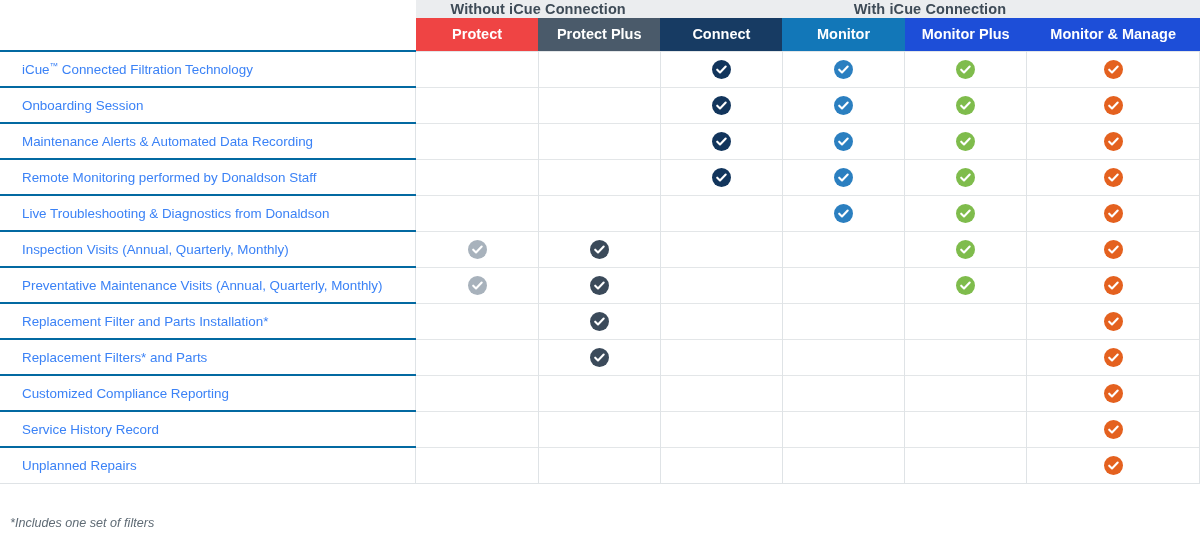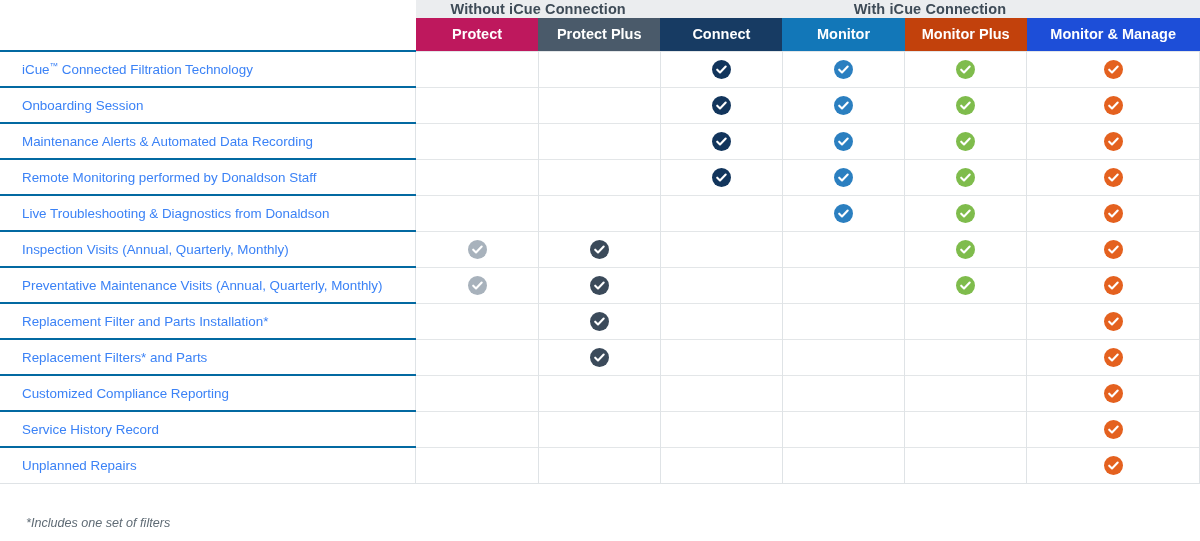--- a/index.html
+++ b/index.html
@@ -135,21 +135,21 @@
     left: 0;
     top: 0;
     width: 19px;
     height: 19px;
     display: block;
   }
 
   
   .footnote {
     position: absolute;
-    left: 26px;
+    left: 10px;
     top: 516px;
     font-size: 12.6px;
     font-style: italic;
     color: #5f6b75;
     white-space: nowrap;
   }
 </style>
 </head>
 <body>
 
@@ -170,25 +170,25 @@
       <col class="c-plan-w">
     </colgroup>
     <thead>
       <tr class="group-row" id="group-header-row">
           <th class="group-spacer"></th>
           <th class="group-band" colspan="2" style="background: rgb(235, 237, 239); color: rgb(62, 75, 87);">Without iCue Connection</th>
           <th class="group-band" colspan="4" style="background: rgb(235, 237, 239); color: rgb(62, 75, 87);">With iCue Connection</th>
         </tr>
       <tr class="plan-row" id="plan-header-row">
           <th class="plan-blank"></th>
-          <th style="background: #be185d;">Protect</th>
+          <th style="background: #ef4444;">Protect</th>
           <th style="background: rgb(74, 90, 106);">Protect Plus</th>
           <th style="background: rgb(23, 59, 99);">Connect</th>
           <th style="background: rgb(18, 119, 184);">Monitor</th>
-          <th style="background: #c2410c;">Monitor Plus</th>
+          <th style="background: #1d4ed8;">Monitor Plus</th>
           <th style="background: #1d4ed8;">Monitor &amp; Manage</th>
         </tr>
     </thead>
     <tbody id="table-body">
         <tr>
           <td class="feature">iCue<sup class="tm">™</sup> Connected Filtration Technology</td>
           <td class="mark"></td>
           <td class="mark"></td>
           <td class="mark"><span class="check" style="background: rgb(18, 53, 92);"><svg viewBox="0 0 19 19" aria-hidden="true">
                 <path d="M5.2 9.7 L8.0 12.4 L13.7 6.5" fill="none" stroke="#ffffff" stroke-width="2.1" stroke-linecap="round" stroke-linejoin="round"></path>

